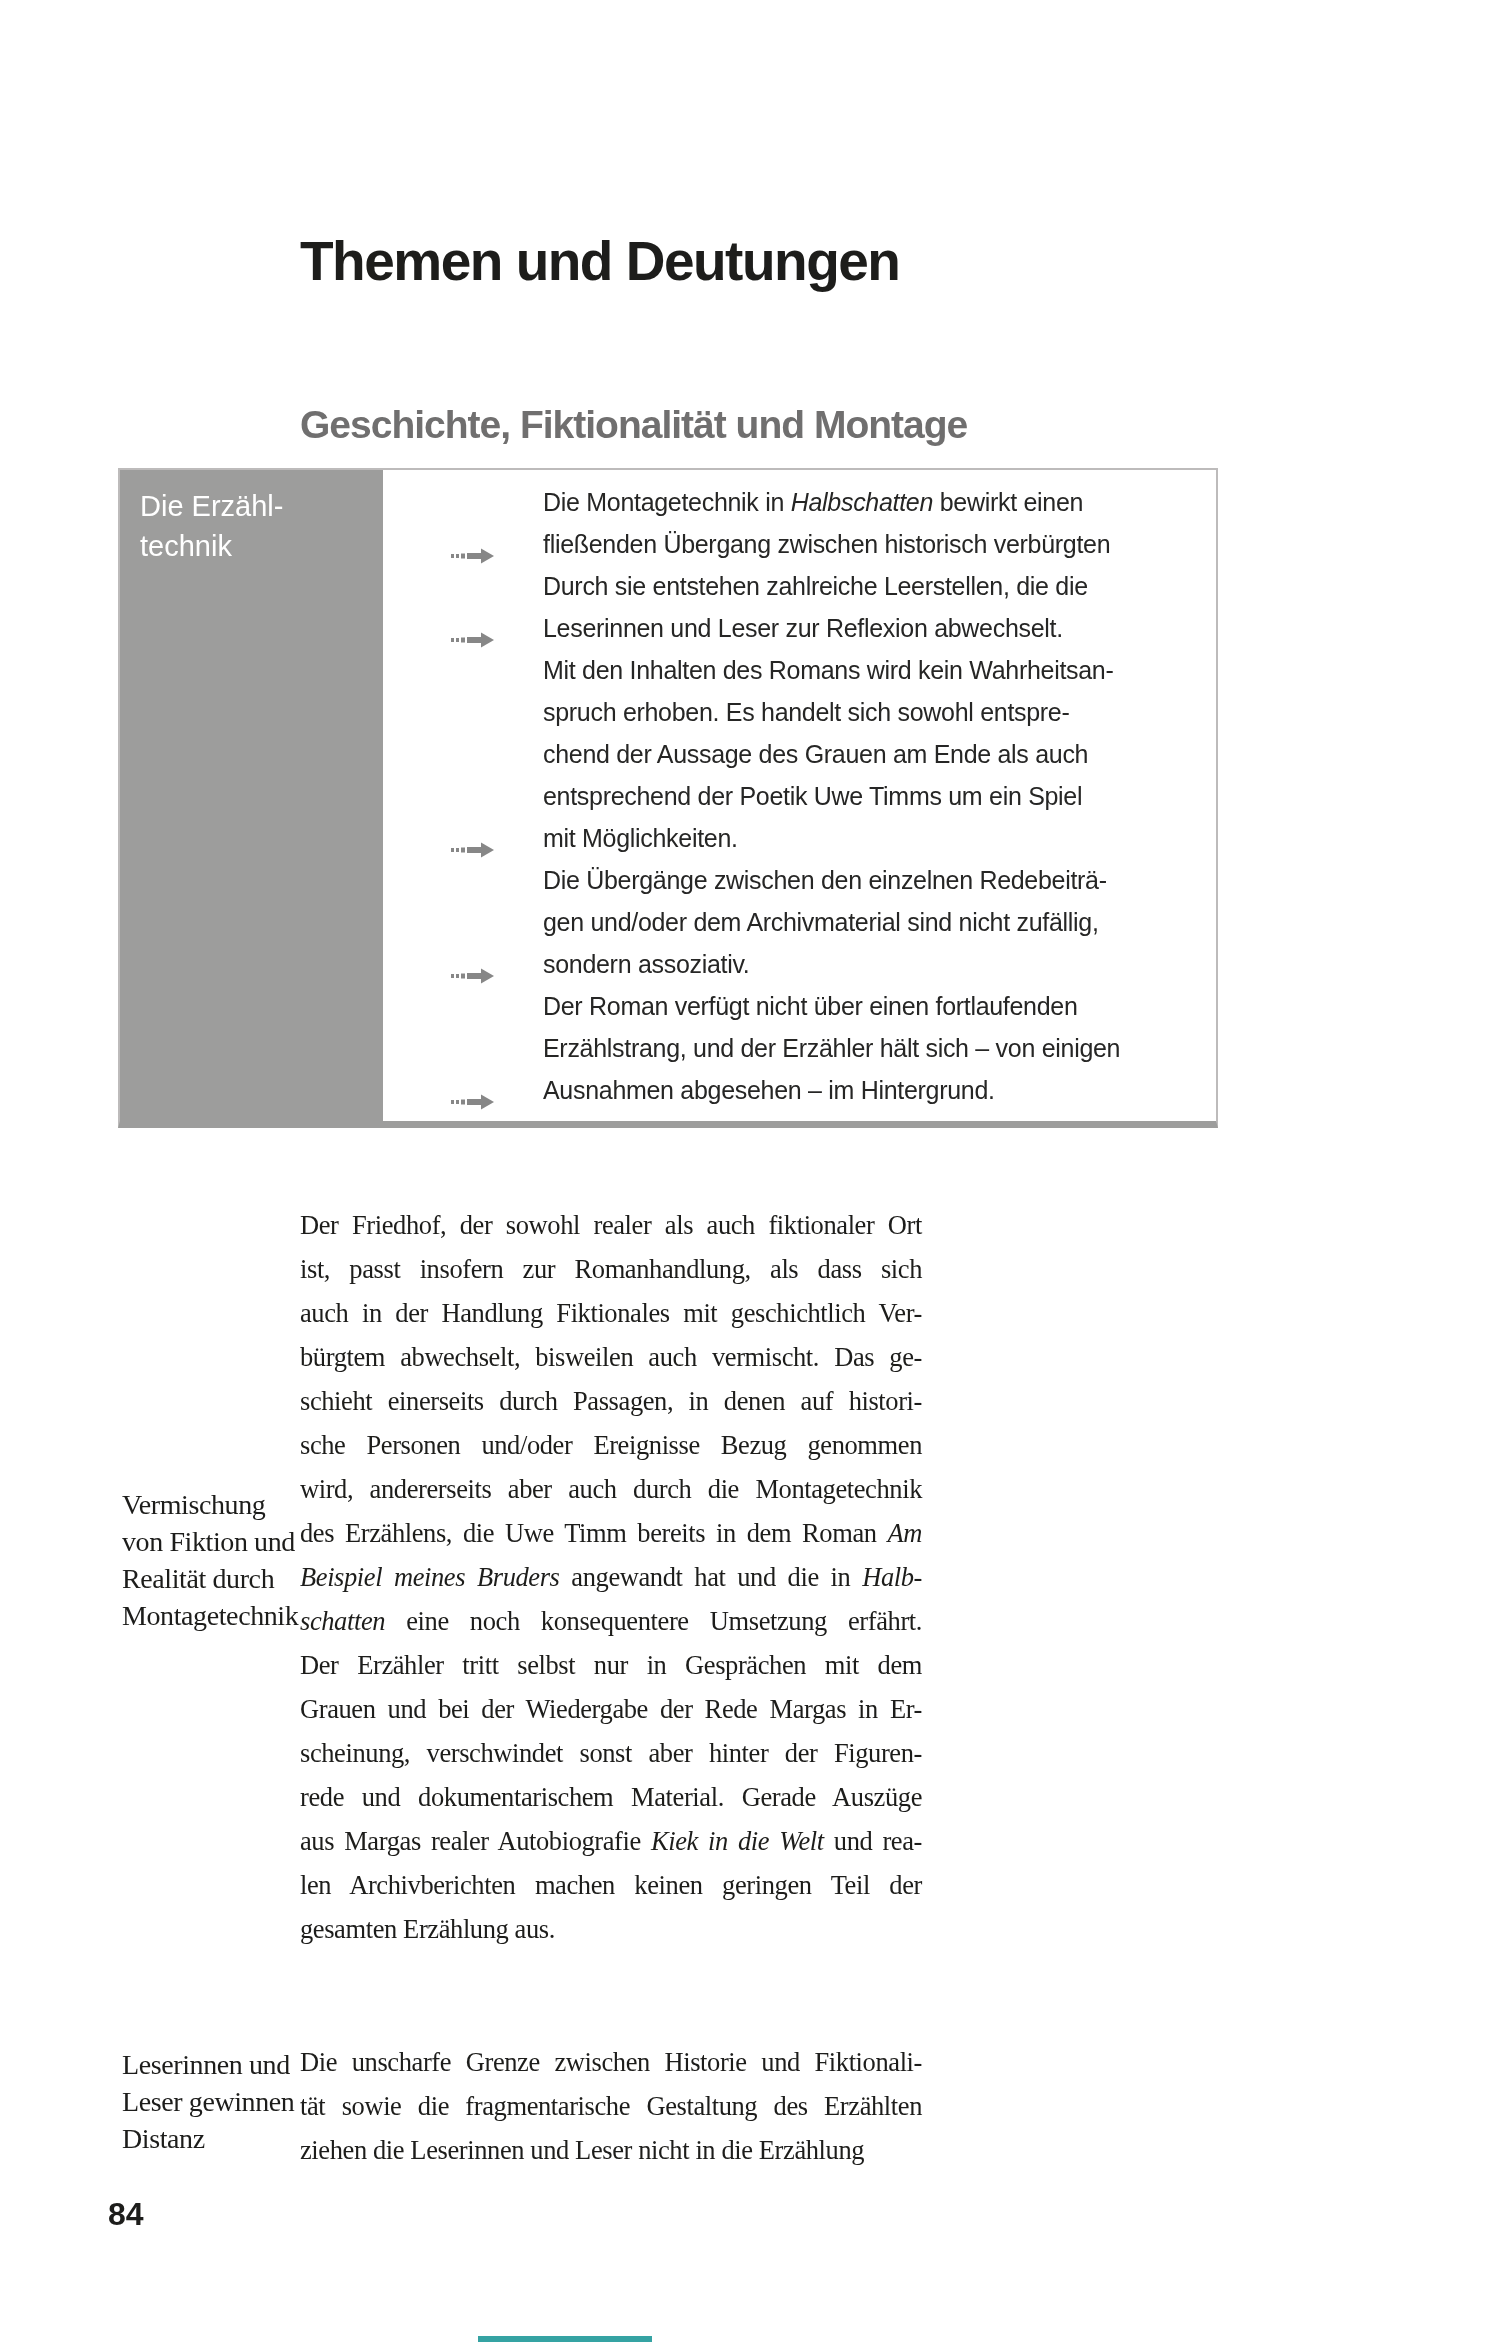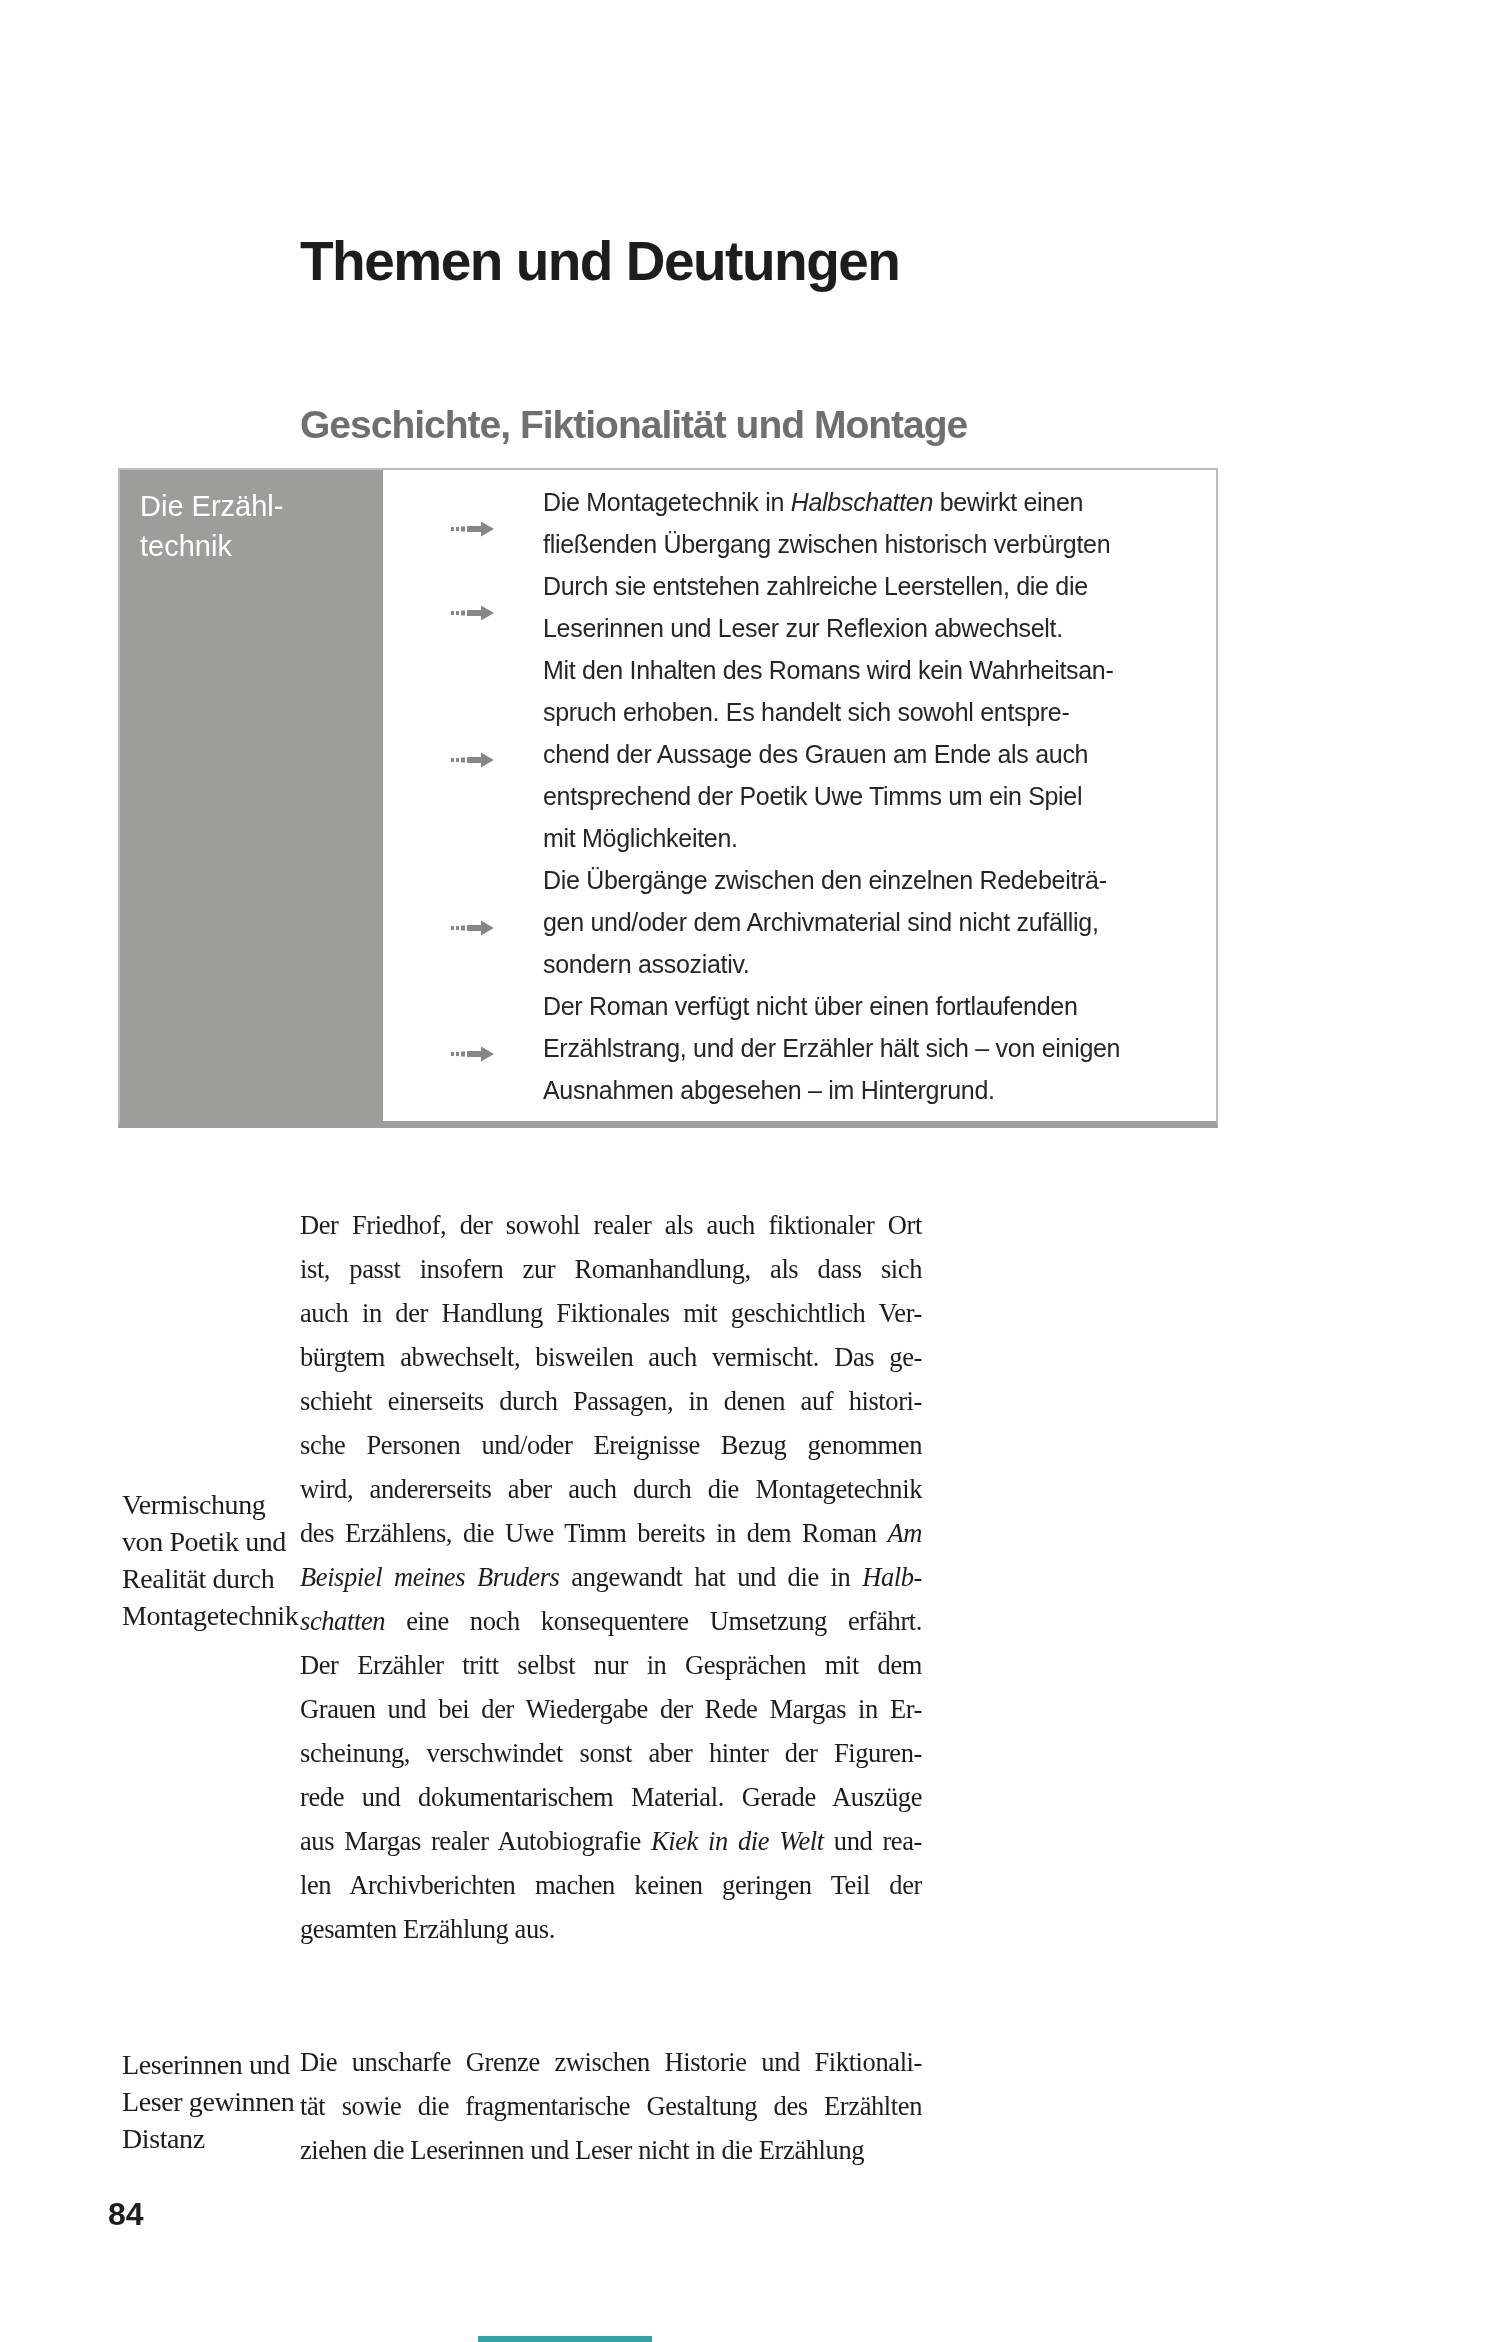--- a/index.html
+++ b/index.html
@@ -53,21 +53,21 @@
     font-size: 29px;
     line-height: 40px;
     padding: 16px 10px 0 20px;
     box-sizing: border-box;
   }
   .box-content {
     flex: 1;
     padding: 11px 10px 10px 0;
     min-width: 0;
   }
-  .bullet-row { display: flex; align-items: center; }
+  .bullet-row { display: flex; align-items: flex-end; }
   .arrow-icon {
     flex: none;
     width: 50px;
     height: 18px;
     margin-left: 68px;
     margin-top: 12px;
   }
   .bullet-text {
     margin-left: 42px;
     font-size: 25px;
@@ -216,21 +216,21 @@
             <div class="tline"><span>Der Roman verfügt nicht über einen fortlaufenden</span></div>
             <div class="tline"><span>Erzählstrang, und der Erzähler hält sich – von einigen</span></div>
             <div class="tline"><span>Ausnahmen abgesehen – im Hintergrund.</span></div>
           </div>
     </div>
   </div>
   </div>
 
   <div class="margin-note" id="margin-note-1">
       <div class="tline">Vermischung</div>
-      <div class="tline">von Poetik und</div>
+      <div class="tline">von Fiktion und</div>
       <div class="tline">Realität durch</div>
       <div class="tline">Montagetechnik</div>
     </div>
   <div class="margin-note" id="margin-note-2">
       <div class="tline">Leserinnen und</div>
       <div class="tline">Leser gewinnen</div>
       <div class="tline">Distanz</div>
     </div>
 
   <div class="body-col">

